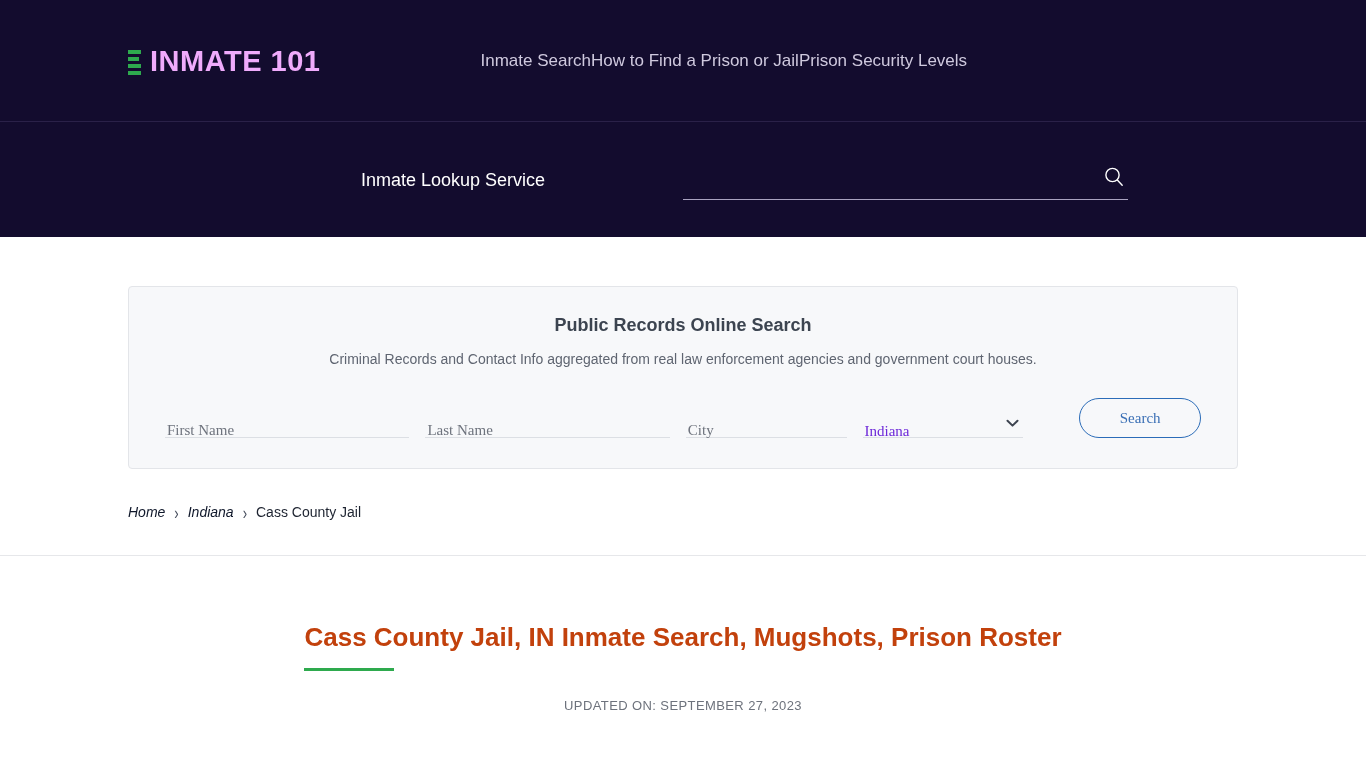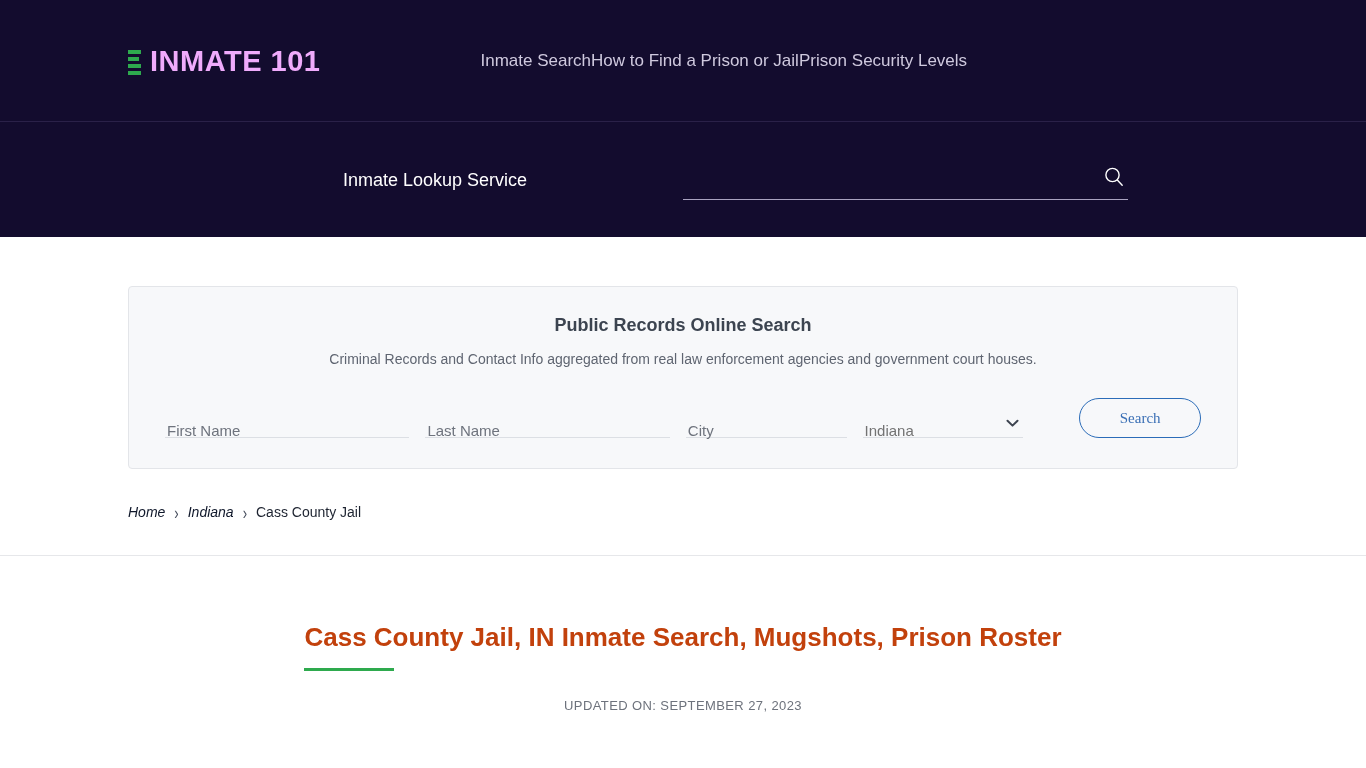--- a/index.html
+++ b/index.html
@@ -74,21 +74,21 @@
   
   .lookup {
     height: 115px;
     background: #130c2e;
     display: flex;
     align-items: center;
     position: relative;
   }
   .lookup-label {
     position: absolute;
-    left: 343px;
+    left: 361px;
     top: 50%;
     transform: translateY(-50%);
     color: #ffffff;
     font-size: 18px;
     white-space: nowrap;
   }
   .lookup-field {
     position: absolute;
     left: 683px;
     top: 50%;
@@ -153,22 +153,22 @@
     align-items: center;
     position: relative;
   }
   .field input,
   .field select {
     width: 100%;
     border: none;
     outline: none;
     background: transparent;
     font-size: 15px;
-    color: #737373;
-    font-family: Liberation Sans, sans-serif;
+    color: #6d28d9;
+    font-family: Liberation Serif, serif;
     padding: 0 2px 4px;
     appearance: none;
     margin-top: 22px;
     -webkit-appearance: none;
   }
   .field input::placeholder { color: #6e737d; }
   .f-first { width: 254px; }
   .f-last  { width: 254px; margin-left: 8px; }
   .f-city  { width: 167px; margin-left: 8px; }
   .f-state { width: 167px; margin-left: 8px; }

